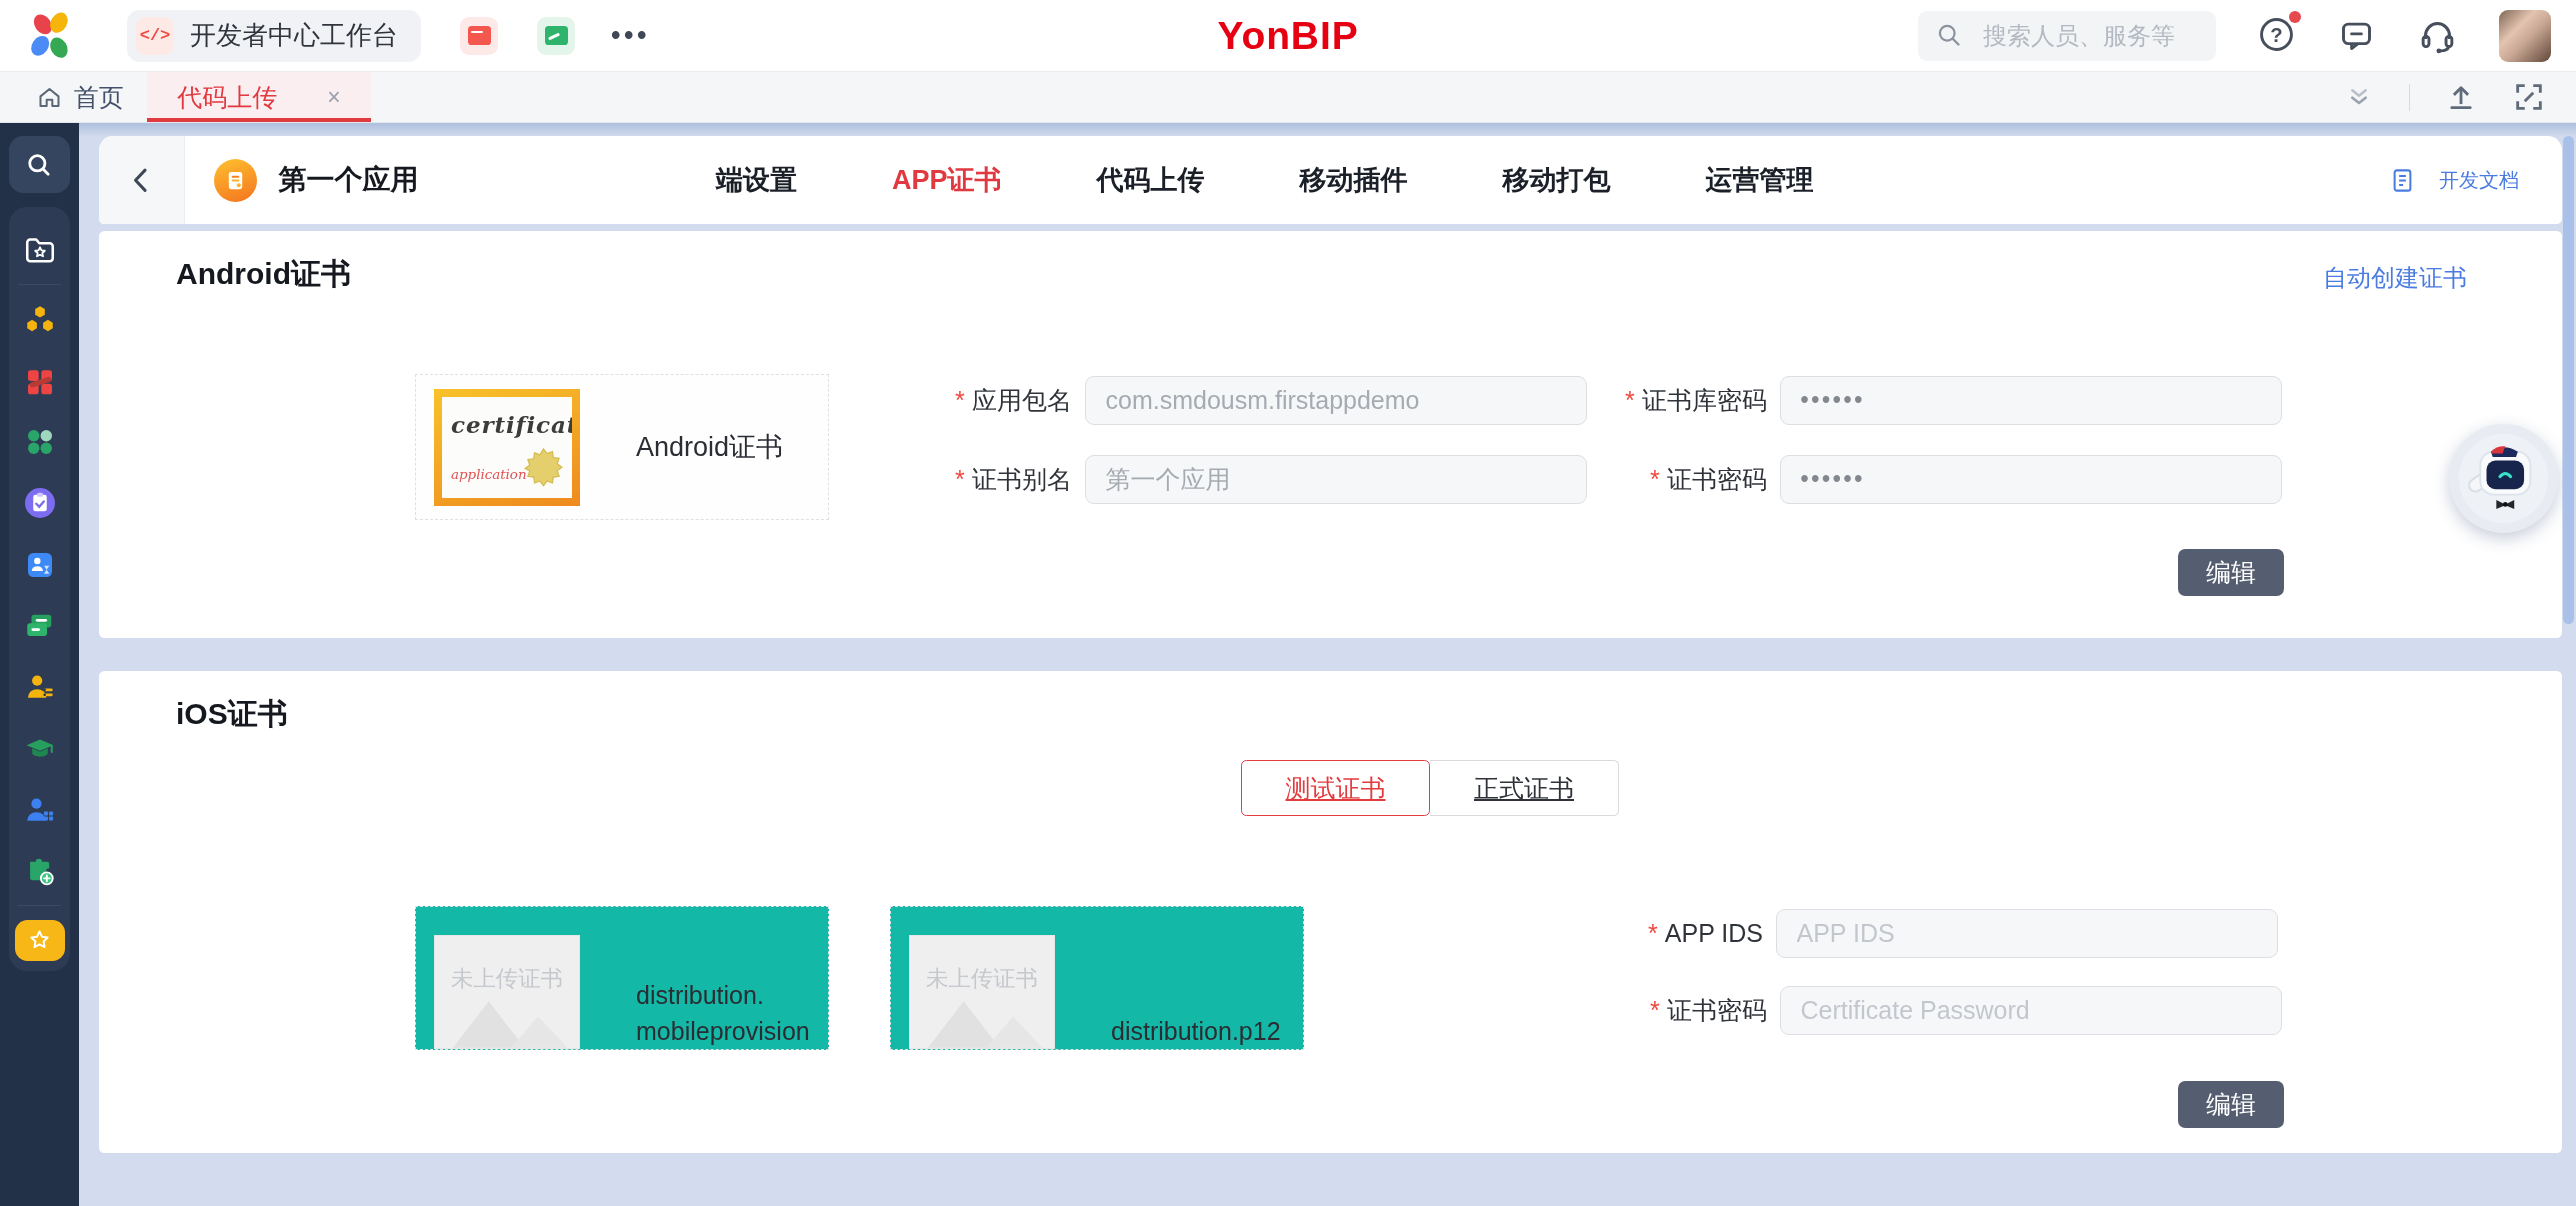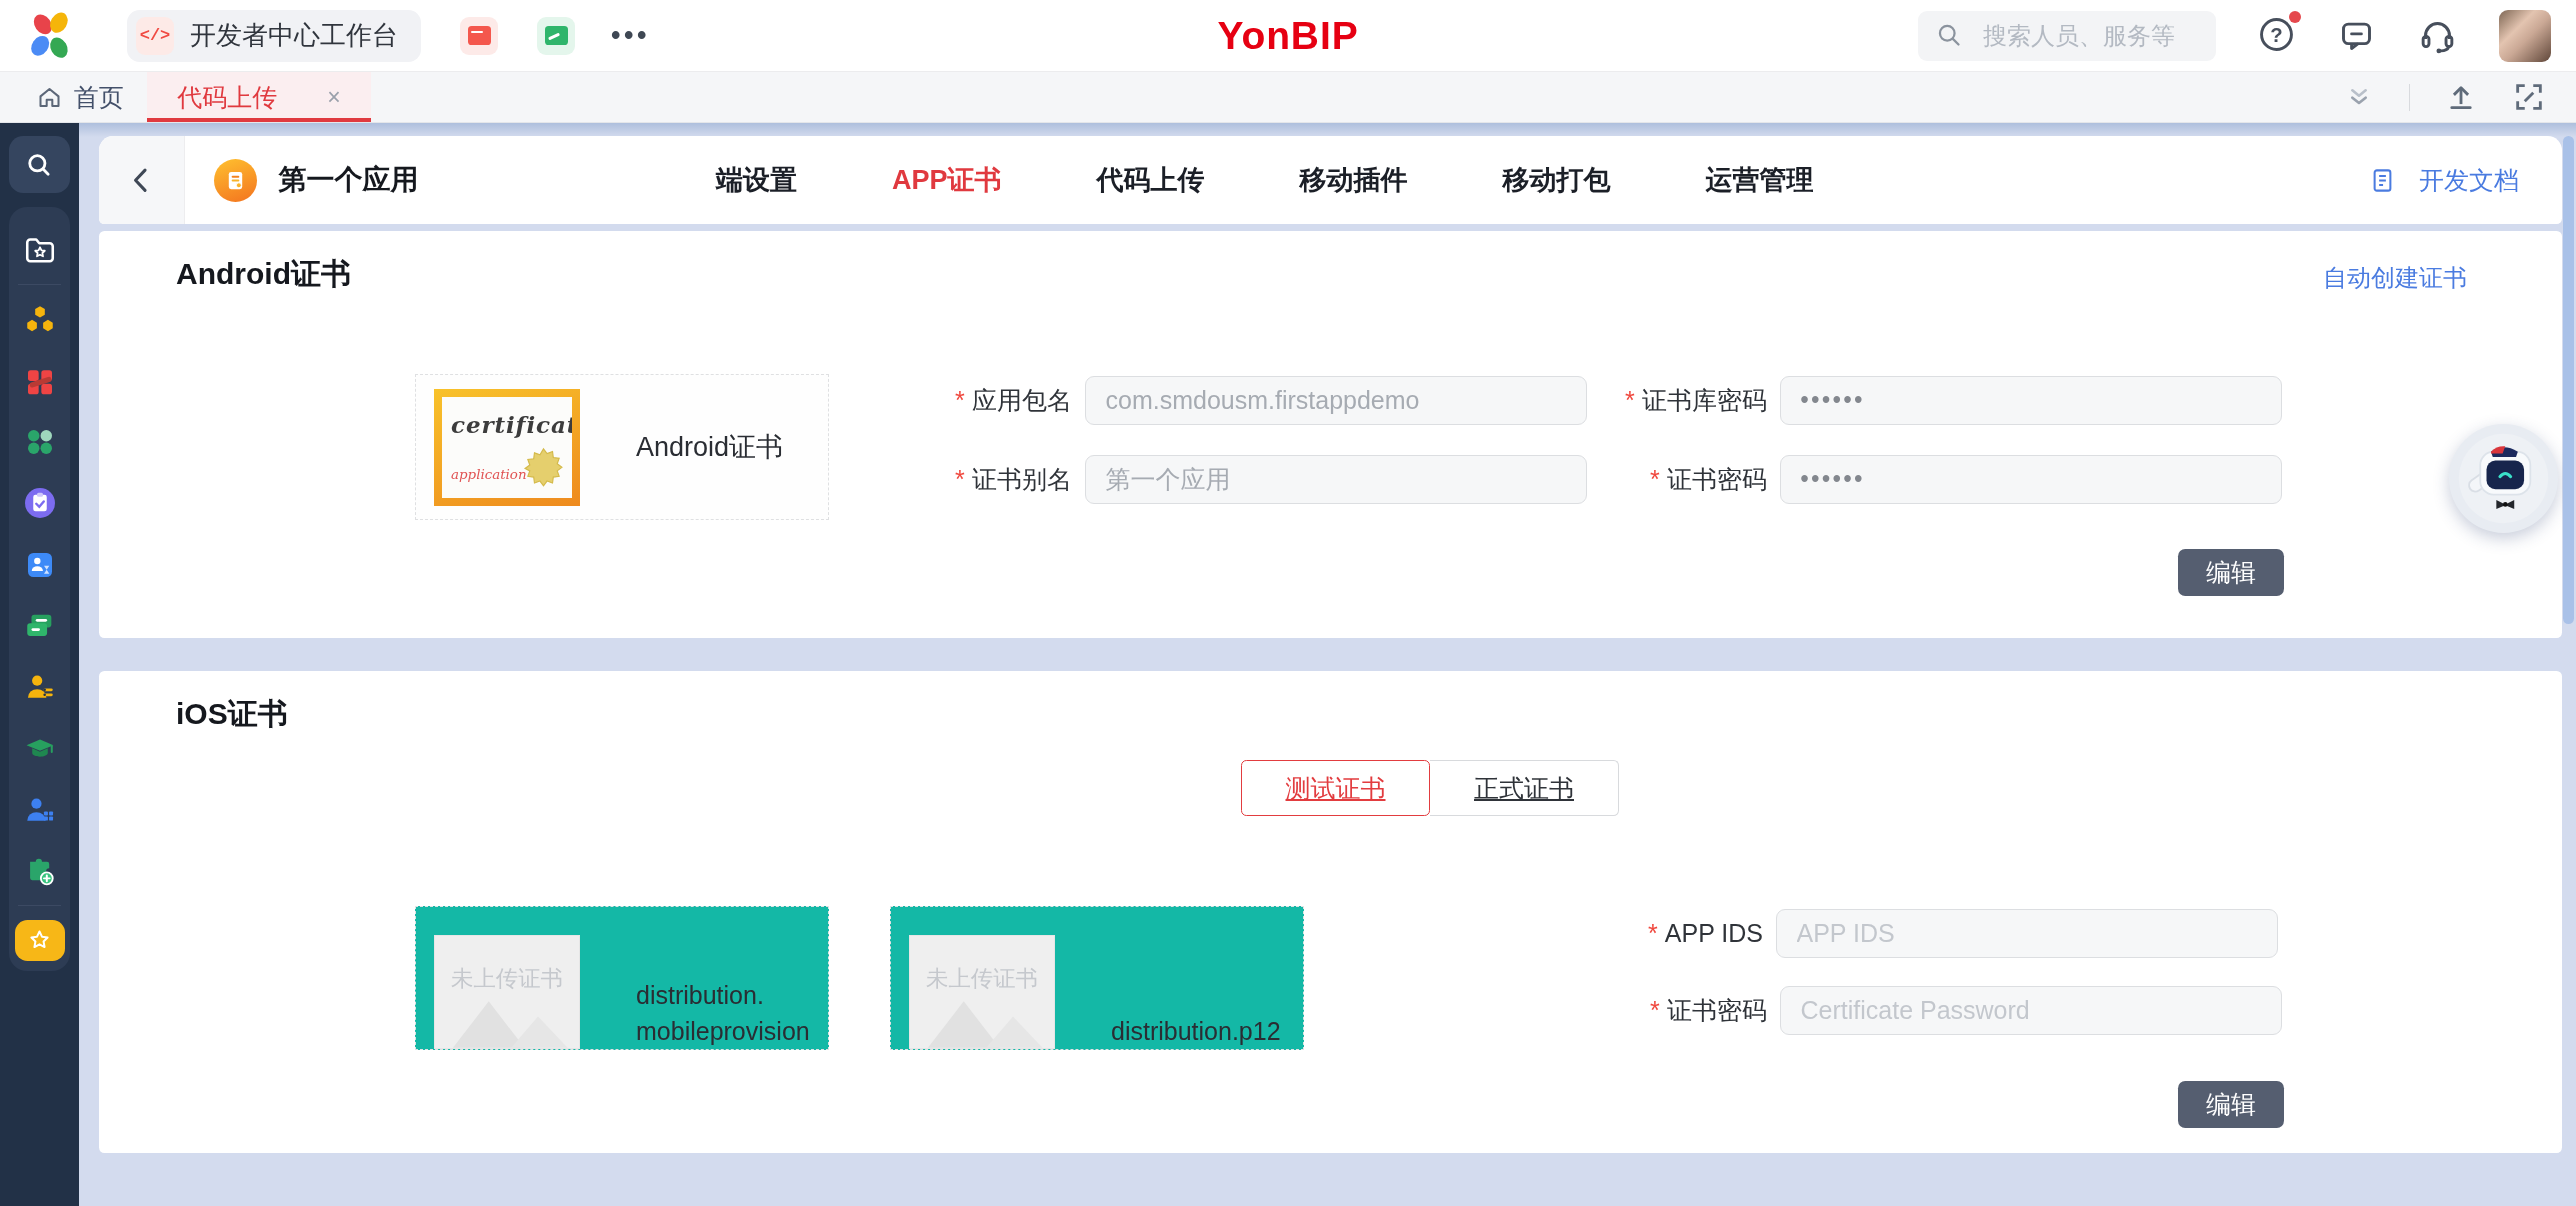--- a/index.html
+++ b/index.html
@@ -67,21 +67,21 @@
   .back-col { width:86px; height:88px; background:#f6f7f9; border-radius:14.3px 0 0 5.4px; border-right:0.9px solid #ededef;
               display:flex; align-items:center; justify-content:center; flex:none; }
   .app-id { display:flex; align-items:center; gap:21.5px; margin-left:29px; width:502px; flex:none; }
   .app-ic { width:43px; height:43px; border-radius:50%; background:linear-gradient(160deg,#ffc12f,#f3731f);
             display:flex; align-items:center; justify-content:center; flex:none; }
   .app-name { font-size:28px; font-weight:700; color:#15181e; }
   .hnav { display:flex; align-items:flex-end; gap:95px; }
   .hnav .t { font-size:27px; font-weight:600; color:#1b1f27; cursor:pointer; }
   .hnav .t.active { color:#e0393f; }
   .doc-link { margin-left:auto; margin-right:43px; display:flex; align-items:center; gap:23px;
-              color:#4a7be0; font-size:25px; }
+              color:#4a7be0; font-size:20px; }
 
   .card-android { top:108px; height:407px; border-radius:5.4px; }
   .card-ios { top:548px; height:482px; border-radius:5.4px; }
   .sec-title { position:absolute; left:77px; top:23px; font-size:30px; font-weight:700; color:#15181e; }
   .auto-link { position:absolute; right:95px; top:30.5px; font-size:24px; color:#4a7be0; }
 
   .cert-box { position:absolute; left:316px; top:143px; width:414px; height:146px;
               border:1.8px dashed #dfe0e2; background:#fefefe; display:flex; align-items:center; }
   .cert-img { width:146px; height:117px; margin-left:18px; background:linear-gradient(160deg,#f8c22a,#ee8a1e);
               padding:8px; flex:none; }

